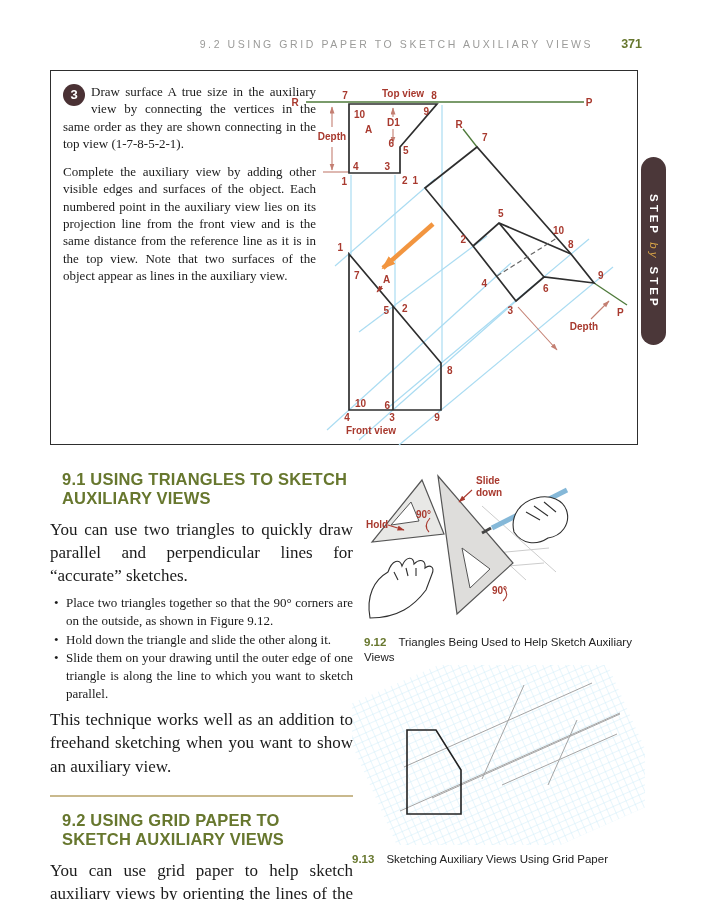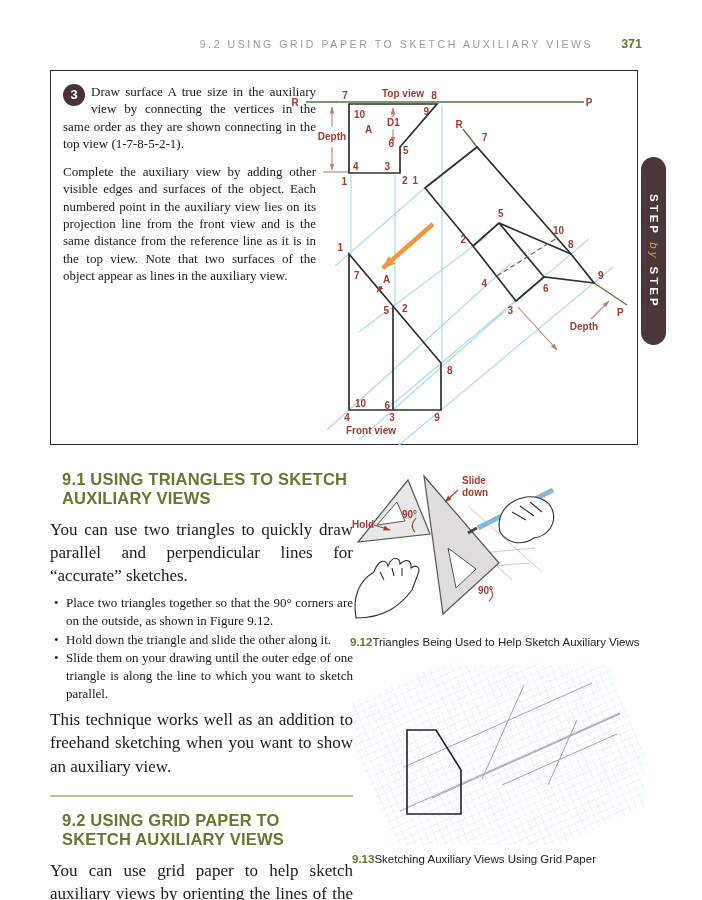--- a/index.html
+++ b/index.html
@@ -61,24 +61,24 @@
   .leftcol p { font-size:17px; line-height:1.36; text-align:justify; margin-bottom:7px; }
   ul.blt { list-style:none; margin:2px 0 6px 0; }
   ul.blt li {
     font-size:13px; line-height:1.36; text-align:justify;
     padding-left:16px; position:relative; margin-bottom:1px;
   }
   ul.blt li::before { content:"\2022"; position:absolute; left:4px; }
   .divider { height:2px; background:#c9b98d; margin:17px 0 14px 0; }
   
   .fig { position:absolute; font-family:"Liberation Sans",sans-serif; }
-  .fig912 { left:350px; top:468px; width:292px; }
+  .fig912 { left:364px; top:468px; width:292px; }
   .fig913 { left:352px; top:665px; width:293px; }
   .figcap { font-size:11.5px; line-height:1.3; color:#222; margin-top:3px; }
-  .figcap .fn { font-weight:bold; color:#67772e; margin-right:0; }
+  .figcap .fn { font-weight:bold; color:#67772e; margin-right:12px; }
   
   text {
     font-family:"Liberation Sans",sans-serif; font-size:10px; font-weight:bold;
     fill:#a8392e;
   }
 </style>
 </head>
 <body>
 
 <div class="pagehead">

